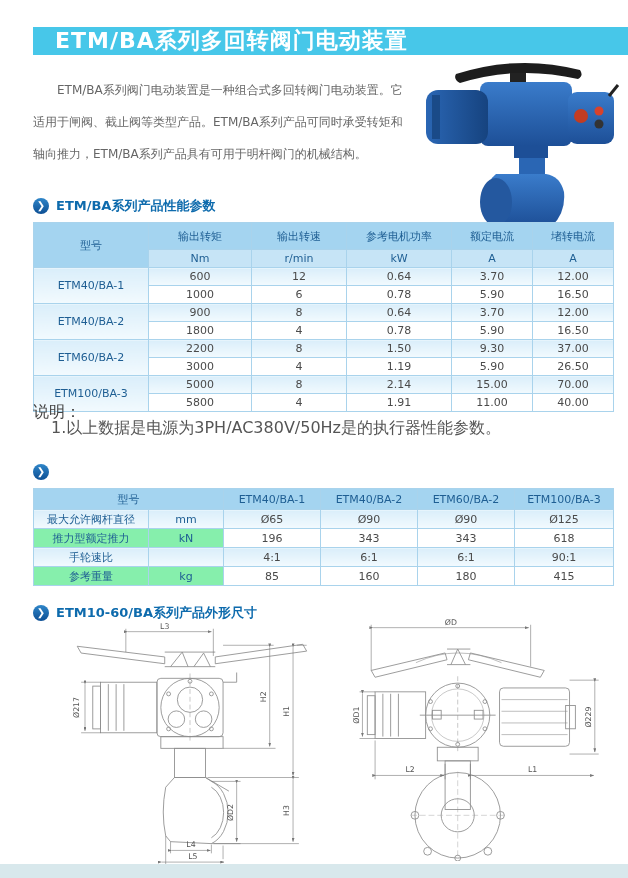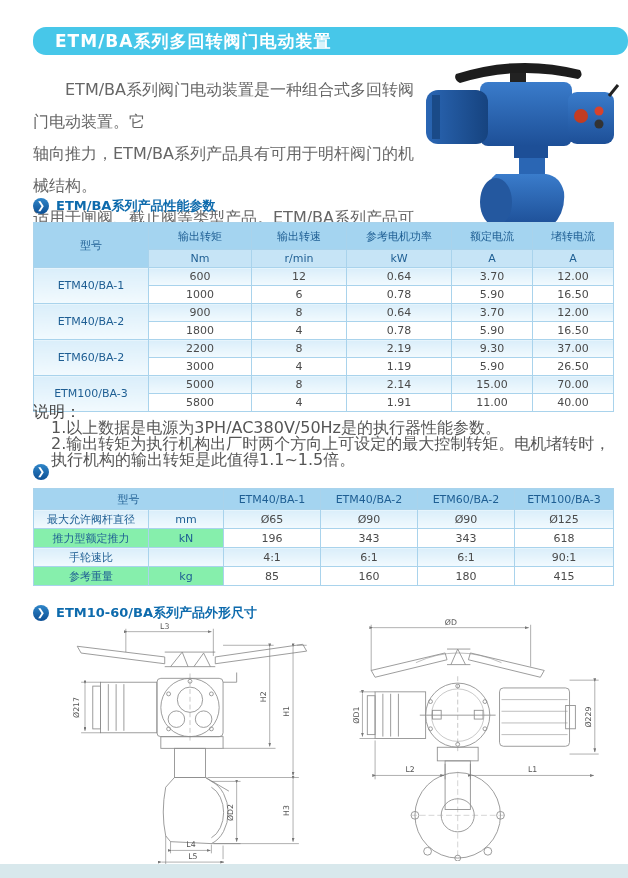--- a/index.html
+++ b/index.html
@@ -3,25 +3,25 @@
 <meta charset="utf-8">
 <style>
   html,body{margin:0;padding:0;}
   body{
     width:628px;height:878px;position:relative;background:#ffffff;
     font-family:"DejaVu Sans","Liberation Sans",sans-serif;overflow:hidden;
   }
   
   .banner{
     position:absolute;left:33px;top:27px;width:595px;height:28px;box-sizing:border-box;
-    background:#47c7e9;color:#fff;font-weight:bold;font-size:17px;line-height:28px;
-    padding-left:22px;letter-spacing:1px;border-radius:13px;
+    background:#47c7e9;color:#fff;font-weight:bold;font-size:22px;line-height:28px;
+    padding-left:22px;letter-spacing:1px;
   }
   
-  .intro{position:absolute;left:33px;top:74px;width:395px;font-size:16px;color:#666;line-height:32px;}
+  .intro{position:absolute;left:33px;top:74px;width:395px;font-size:12px;color:#666;line-height:32px;}
   .intro .l1{text-indent:2em;}
   
   .photo{position:absolute;left:418px;top:52px;width:205px;height:184px;}
   
   .sec{position:absolute;left:33px;display:flex;align-items:center;gap:7px;
        font-size:13px;font-weight:bold;color:#0e6bad;}
   .sec .ic{width:16px;height:16px;border-radius:50%;flex:0 0 16px;
        background:linear-gradient(#2f86c9,#0d4f94);color:#fff;font-size:10px;
        line-height:16px;text-align:center;font-weight:bold;}
   #sec1{top:197px;} #sec2{top:464px;} #sec3{top:604px;}
@@ -51,22 +51,22 @@
   
   .footer-bar{position:absolute;left:0;top:864px;width:628px;height:14px;background:#d8e8ec;}
 </style>
 </head>
 <body>
 
 <div class="banner">ETM/BA系列多回转阀门电动装置</div>
 
 <div class="intro">
   <div class="l1">ETM/BA系列阀门电动装置是一种组合式多回转阀门电动装置。它</div>
+  <div>适用于闸阀、截止阀等类型产品。ETM/BA系列产品可同时承受转矩和</div>
   <div>轴向推力，ETM/BA系列产品具有可用于明杆阀门的机械结构。</div>
-  <div>适用于闸阀、截止阀等类型产品。ETM/BA系列产品可同时承受转矩和</div>
 </div>
 
 <div class="photo">
 <svg width="205" height="184" viewBox="0 0 205 184">
   <defs>
     <linearGradient id="pb" x1="0" y1="0" x2="0" y2="1">
       <stop offset="0" stop-color="#3a7ccb"></stop>
           <stop offset="1" stop-color="#1d4f97"></stop>
     </linearGradient>
     <linearGradient id="pb2" x1="0" y1="0" x2="1" y2="0">
@@ -149,21 +149,21 @@
     <td>1800</td>
     <td>4</td>
     <td>0.78</td>
     <td>5.90</td>
     <td>16.50</td>
   </tr>
   <tr class="tint">
     <td class="model" rowspan="2">ETM60/BA-2</td>
     <td>2200</td>
     <td>8</td>
-    <td>2.19</td>
+    <td>1.50</td>
     <td>9.30</td>
     <td>37.00</td>
   </tr>
   <tr>
     <td>3000</td>
     <td>4</td>
     <td>1.19</td>
     <td>5.90</td>
     <td>26.50</td>
   </tr>
@@ -181,21 +181,20 @@
     <td>1.91</td>
     <td>11.00</td>
     <td>40.00</td>
   </tr>
 </tbody>
   </table>
 
 <div class="notes">
   <div class="nlab">说明：</div>
   <div class="nln">1.以上数据是电源为3PH/AC380V/50Hz是的执行器性能参数。</div>
-  <div class="nln">2.输出转矩为执行机构出厂时两个方向上可设定的最大控制转矩。电机堵转时，执行机构的输出转矩是此值得1.1~1.5倍。</div>
 </div>
 
 <div class="sec" id="sec2">
   <span class="ic">❯</span>
 </div>
 
 <table id="t2">
   <colgroup>
       <col style="width:115px">
       <col style="width:75px">

